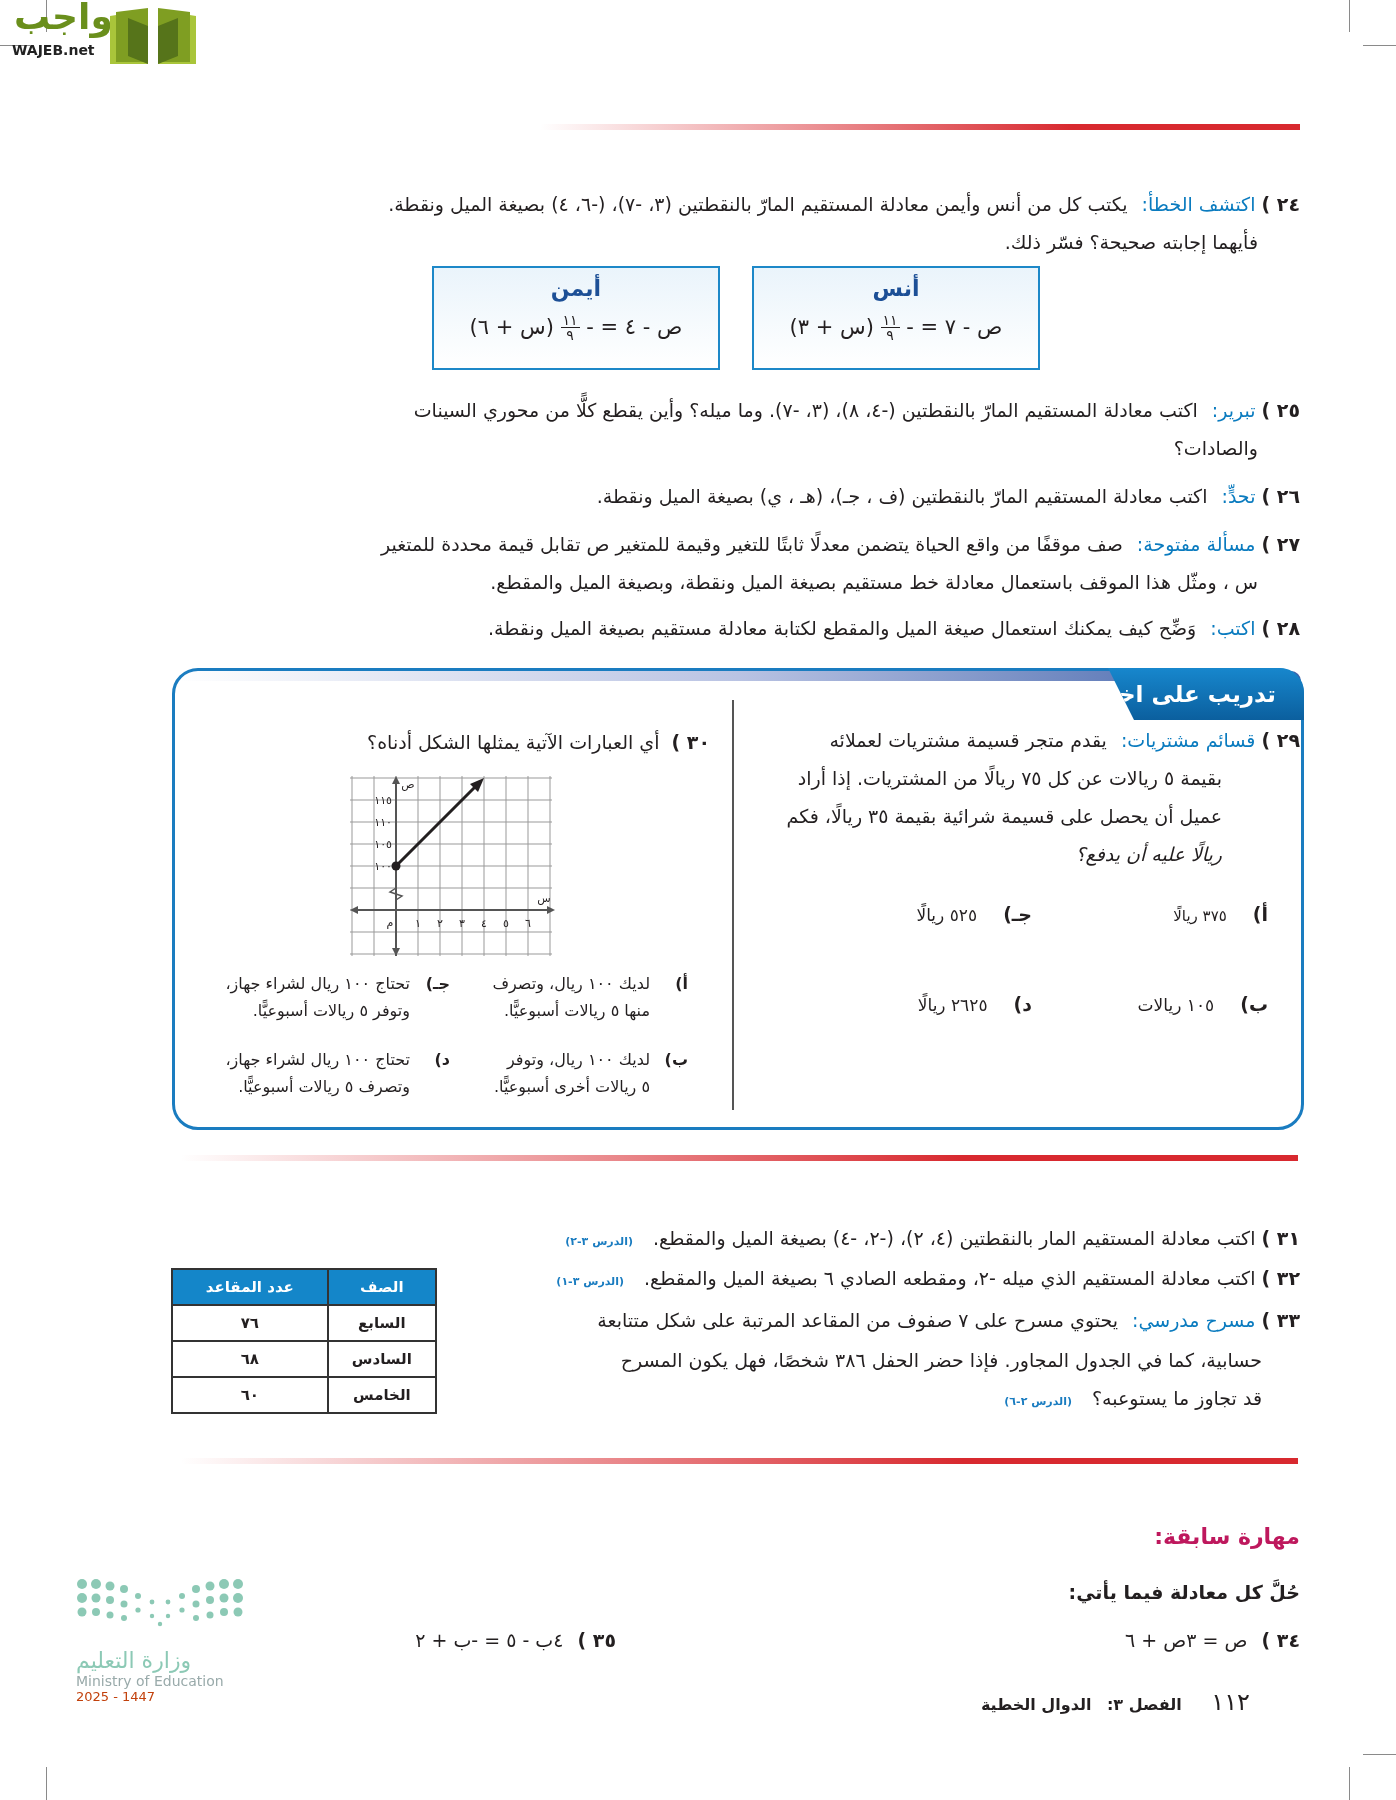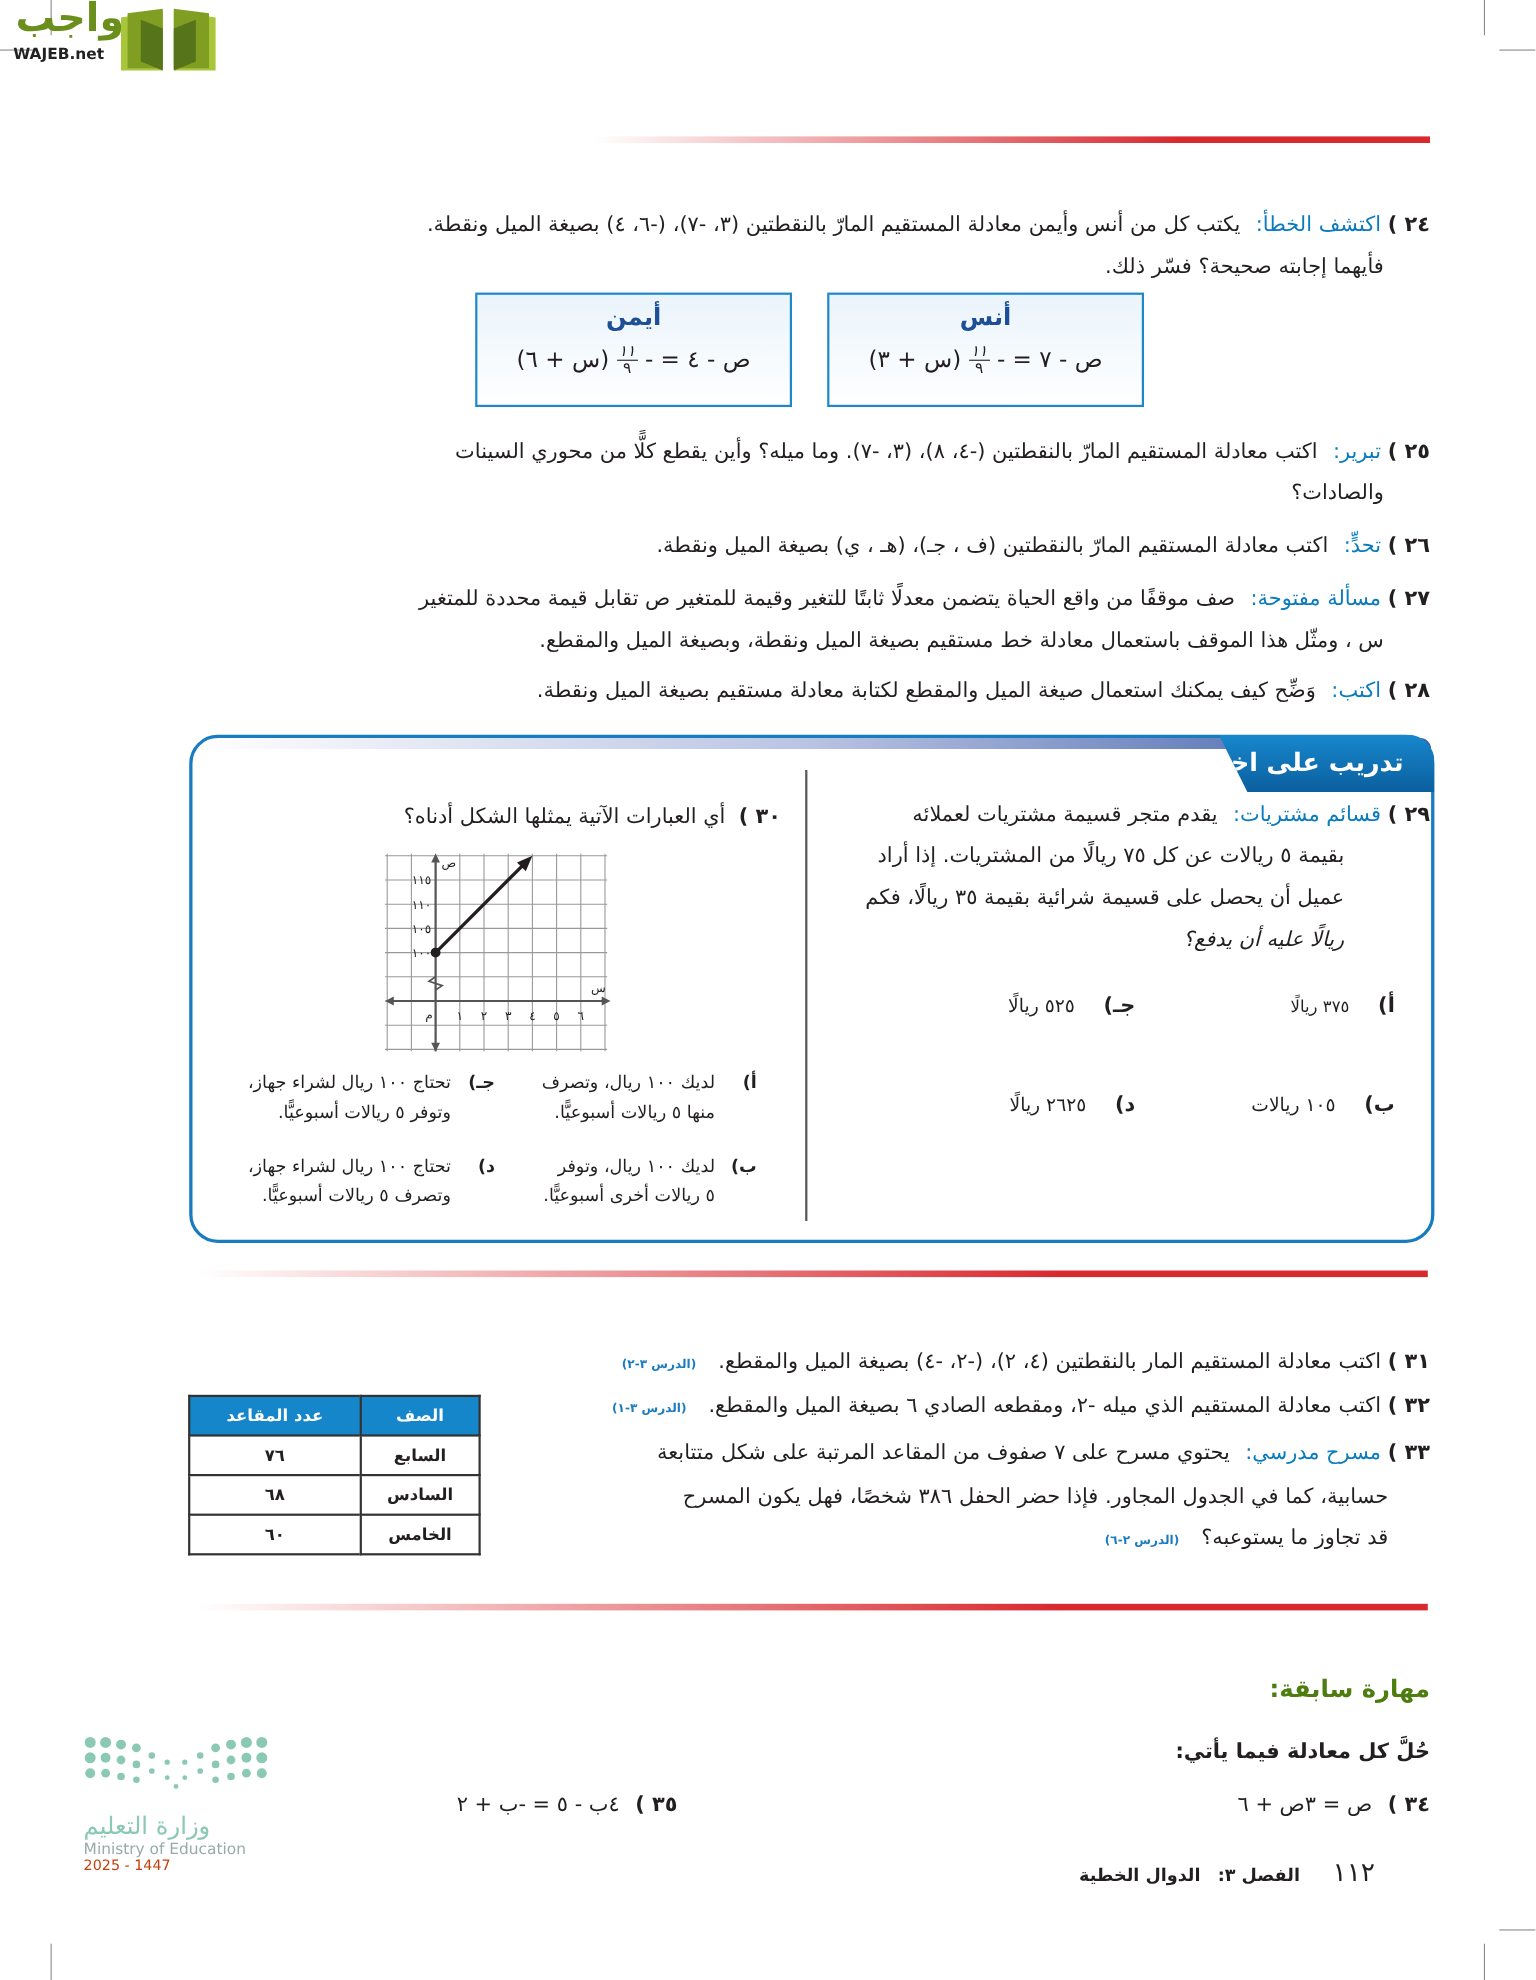--- a/index.html
+++ b/index.html
@@ -19,21 +19,21 @@
        border-radius:0 12px 12px 0; color:#fff; font-weight:bold; font-size:22px; line-height:44px;
        padding:0 26px 0 46px; clip-path:polygon(30px 0,100% 0,100% 100%,48px 100%); box-shadow:0 2px 3px rgba(0,0,0,.3); }
 
   
   .eqbox { position:absolute; width:284px; height:100px; border:2px solid #1d88c8;
            background:linear-gradient(#eaf4fb,#ffffff); text-align:center; }
   .eqbox .name { color:#1c4f96; font-size:22px; font-weight:bold; margin-top:8px; }
   .eqbox .eq { font-size:21px; margin-top:12px; direction:rtl; }
   .frac { display:inline-block; vertical-align:middle; font-size:14px; line-height:14px; text-align:center; }
   .frac span { display:block; }
-  .frac span:first-child { border-bottom:1.5px solid #231f20; padding:0 2px;font-style:italic; }
+  .frac span:first-child { border-bottom:1.5px solid #231f20; padding:0 2px; }
 
   
   .testbox { position:absolute; left:172px; top:668px; width:1126px; height:456px;
              border:3px solid #1a7cc0; border-radius:26px; background:#fff; }
   .testbox .topbar { position:absolute; left:0; right:0; top:0; height:10px; border-radius:22px 22px 0 0;
              background:linear-gradient(to right, rgba(255,255,255,0), #b9c3e3 50%, #3c5fa8); }
   .testtab { position:absolute; right:-3px; top:-3px; height:52px; width:230px;
              background:linear-gradient(#1787cd,#0b5f9e); border-radius:0 24px 0 0;
              clip-path:polygon(34px 0,100% 0,100% 100%,60px 100%); color:#fff; font-weight:bold; font-size:23px;
              line-height:52px; text-align:right; padding-right:28px; box-sizing:border-box; }
@@ -301,21 +301,21 @@
       <td>الخامس</td>
       <td>٦٠</td>
     </tr>
   </tbody>
 </table>
 
 <div class="band-red" style="left:180px;top:1458px;width:1118px;">
   <div class="bar"></div>
 </div>
 
-<div class="abs" style="right:96px;top:1524px;font-size:22px;font-weight:bold;color:#4d7c0f;">مهارة سابقة:</div>
+<div class="abs" style="right:96px;top:1524px;font-size:22px;font-weight:bold;color:#be185d;">مهارة سابقة:</div>
 <div class="abs line" style="right:96px;top:1572px;font-weight:bold;">حُلَّ كل معادلة فيما يأتي:</div>
 <div class="abs line" style="right:96px;top:1620px;">
   <span class="num">٣٤ )</span>
   <span style="margin-right:8px;">ص = ٣ص + ٦</span>
 </div>
 <div class="abs line" style="right:780px;top:1620px;">
   <span class="num">٣٥ )</span>
   <span style="margin-right:8px;">٤ب - ٥ = -ب + ٢</span>
 </div>
 

